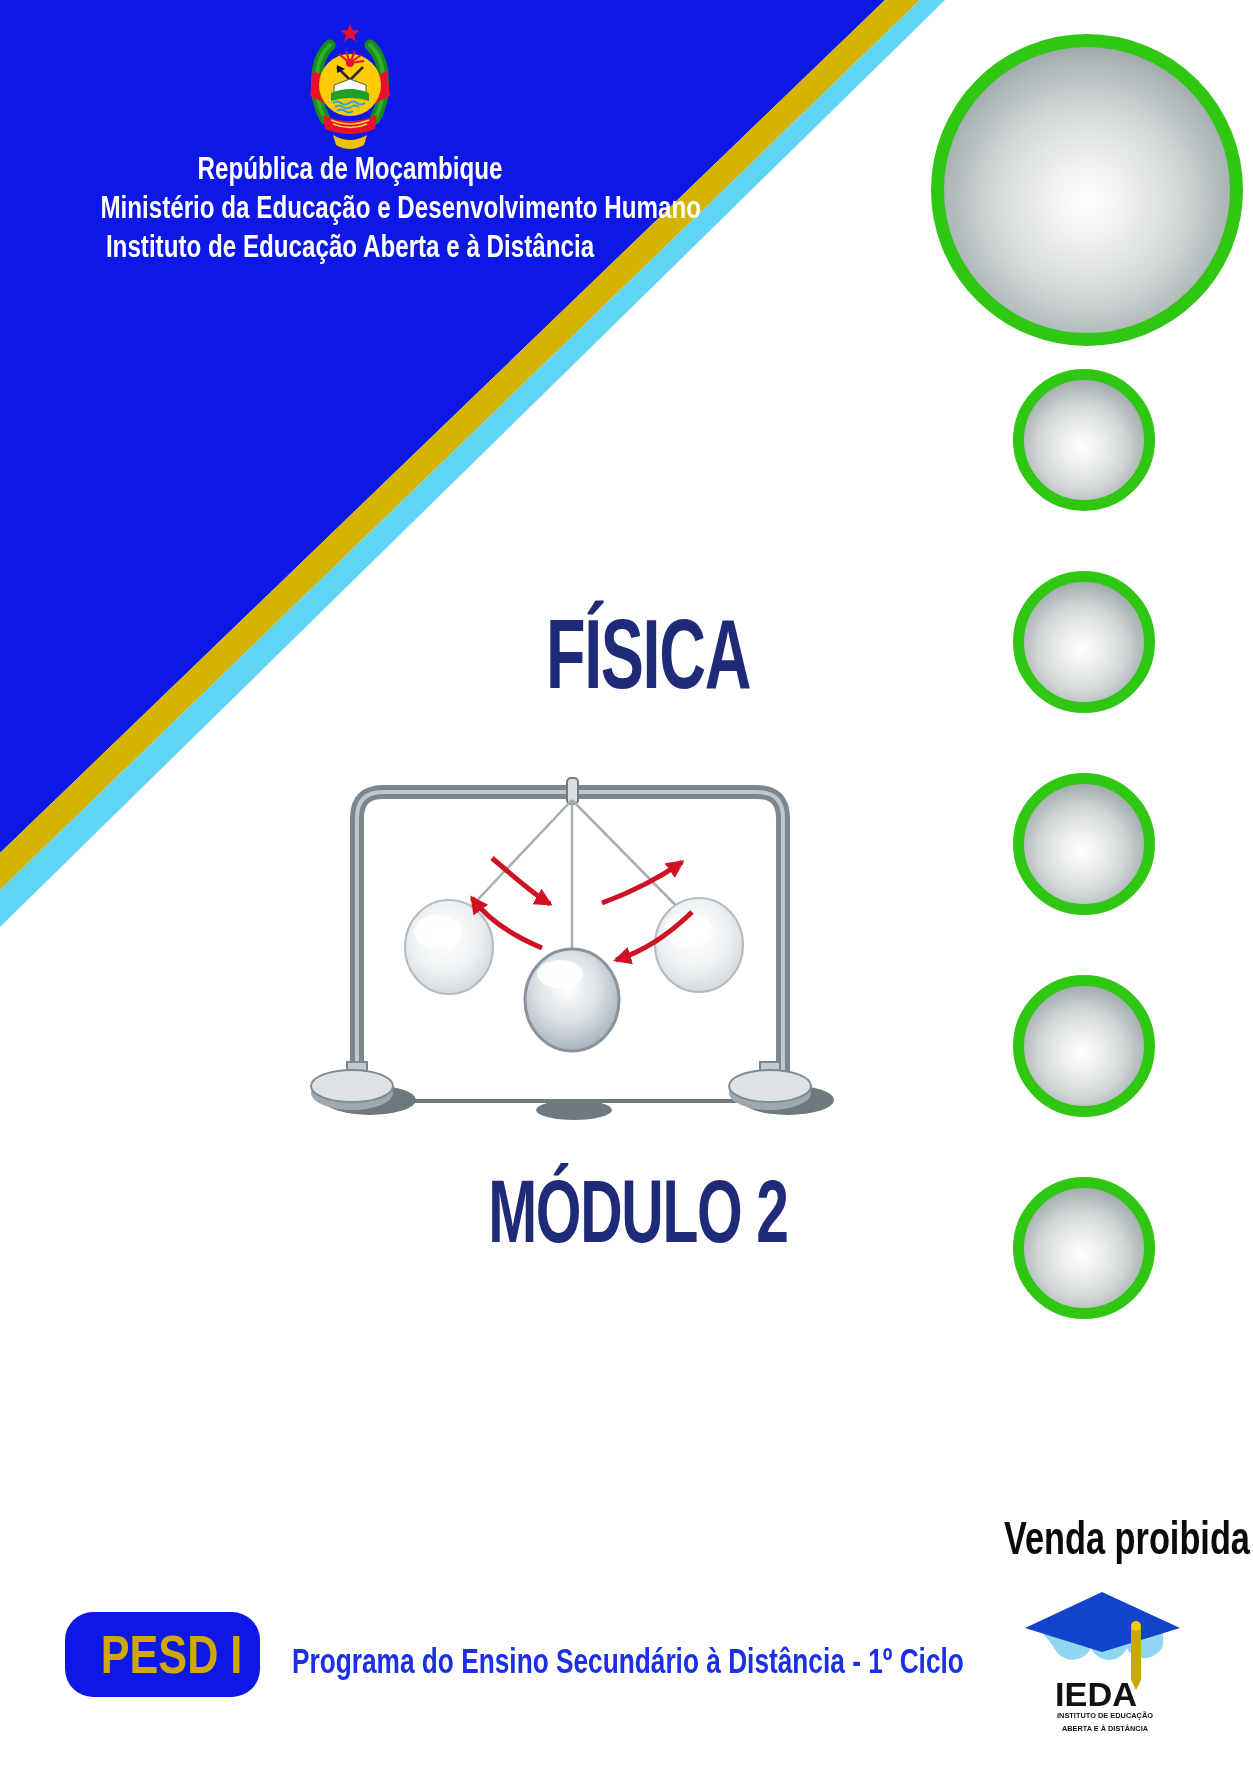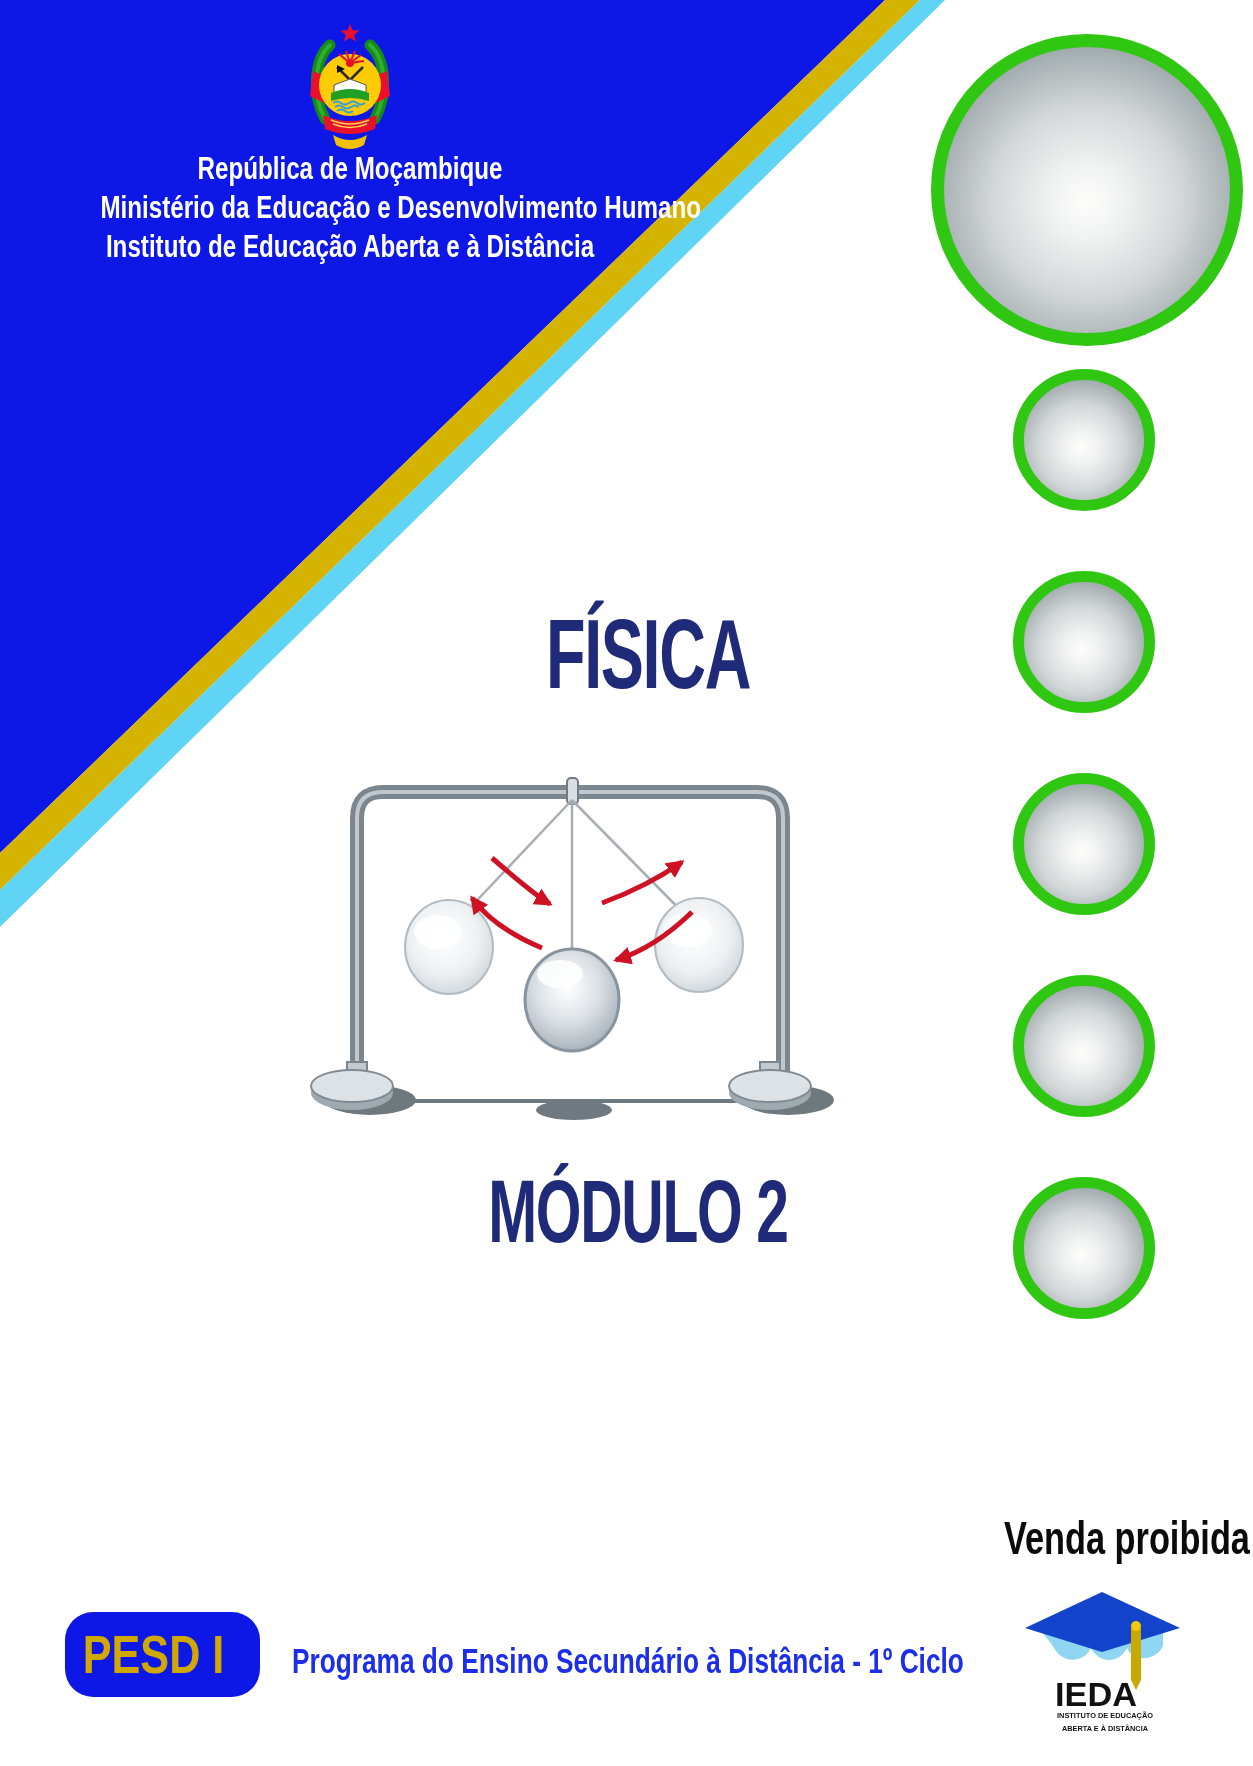--- a/index.html
+++ b/index.html
@@ -38,21 +38,21 @@
   #pendulum{position:absolute;left:290px;top:765px;width:560px;height:360px;z-index:2;}
   
   #sale-notice{
     position:absolute;left:923px;top:1514px;width:300px;z-index:3;
     color:#0b0b0b;font-weight:bold;font-size:47px;line-height:1;text-align:right;
     transform:scaleX(0.73);transform-origin:100% 50%;white-space:nowrap;
   }
   
   #pesd-badge{
     position:absolute;left:65px;top:1612px;width:195px;height:85px;z-index:3;
-    background:#0D17E6;border-radius:28px;text-align:left;
+    background:#0D17E6;border-radius:28px;text-align:right;
   }
   #pesd-badge span{
     display:inline-block;color:#D0A800;font-weight:bold;font-size:54px;line-height:85px;
     transform:scaleX(0.80);white-space:nowrap;
   }
   #program-name{
     position:absolute;left:292px;top:1643px;z-index:3;
     color:#1C2FE6;font-weight:bold;font-size:35px;line-height:35px;
     transform:scaleX(0.75);transform-origin:0 50%;white-space:nowrap;
   }

